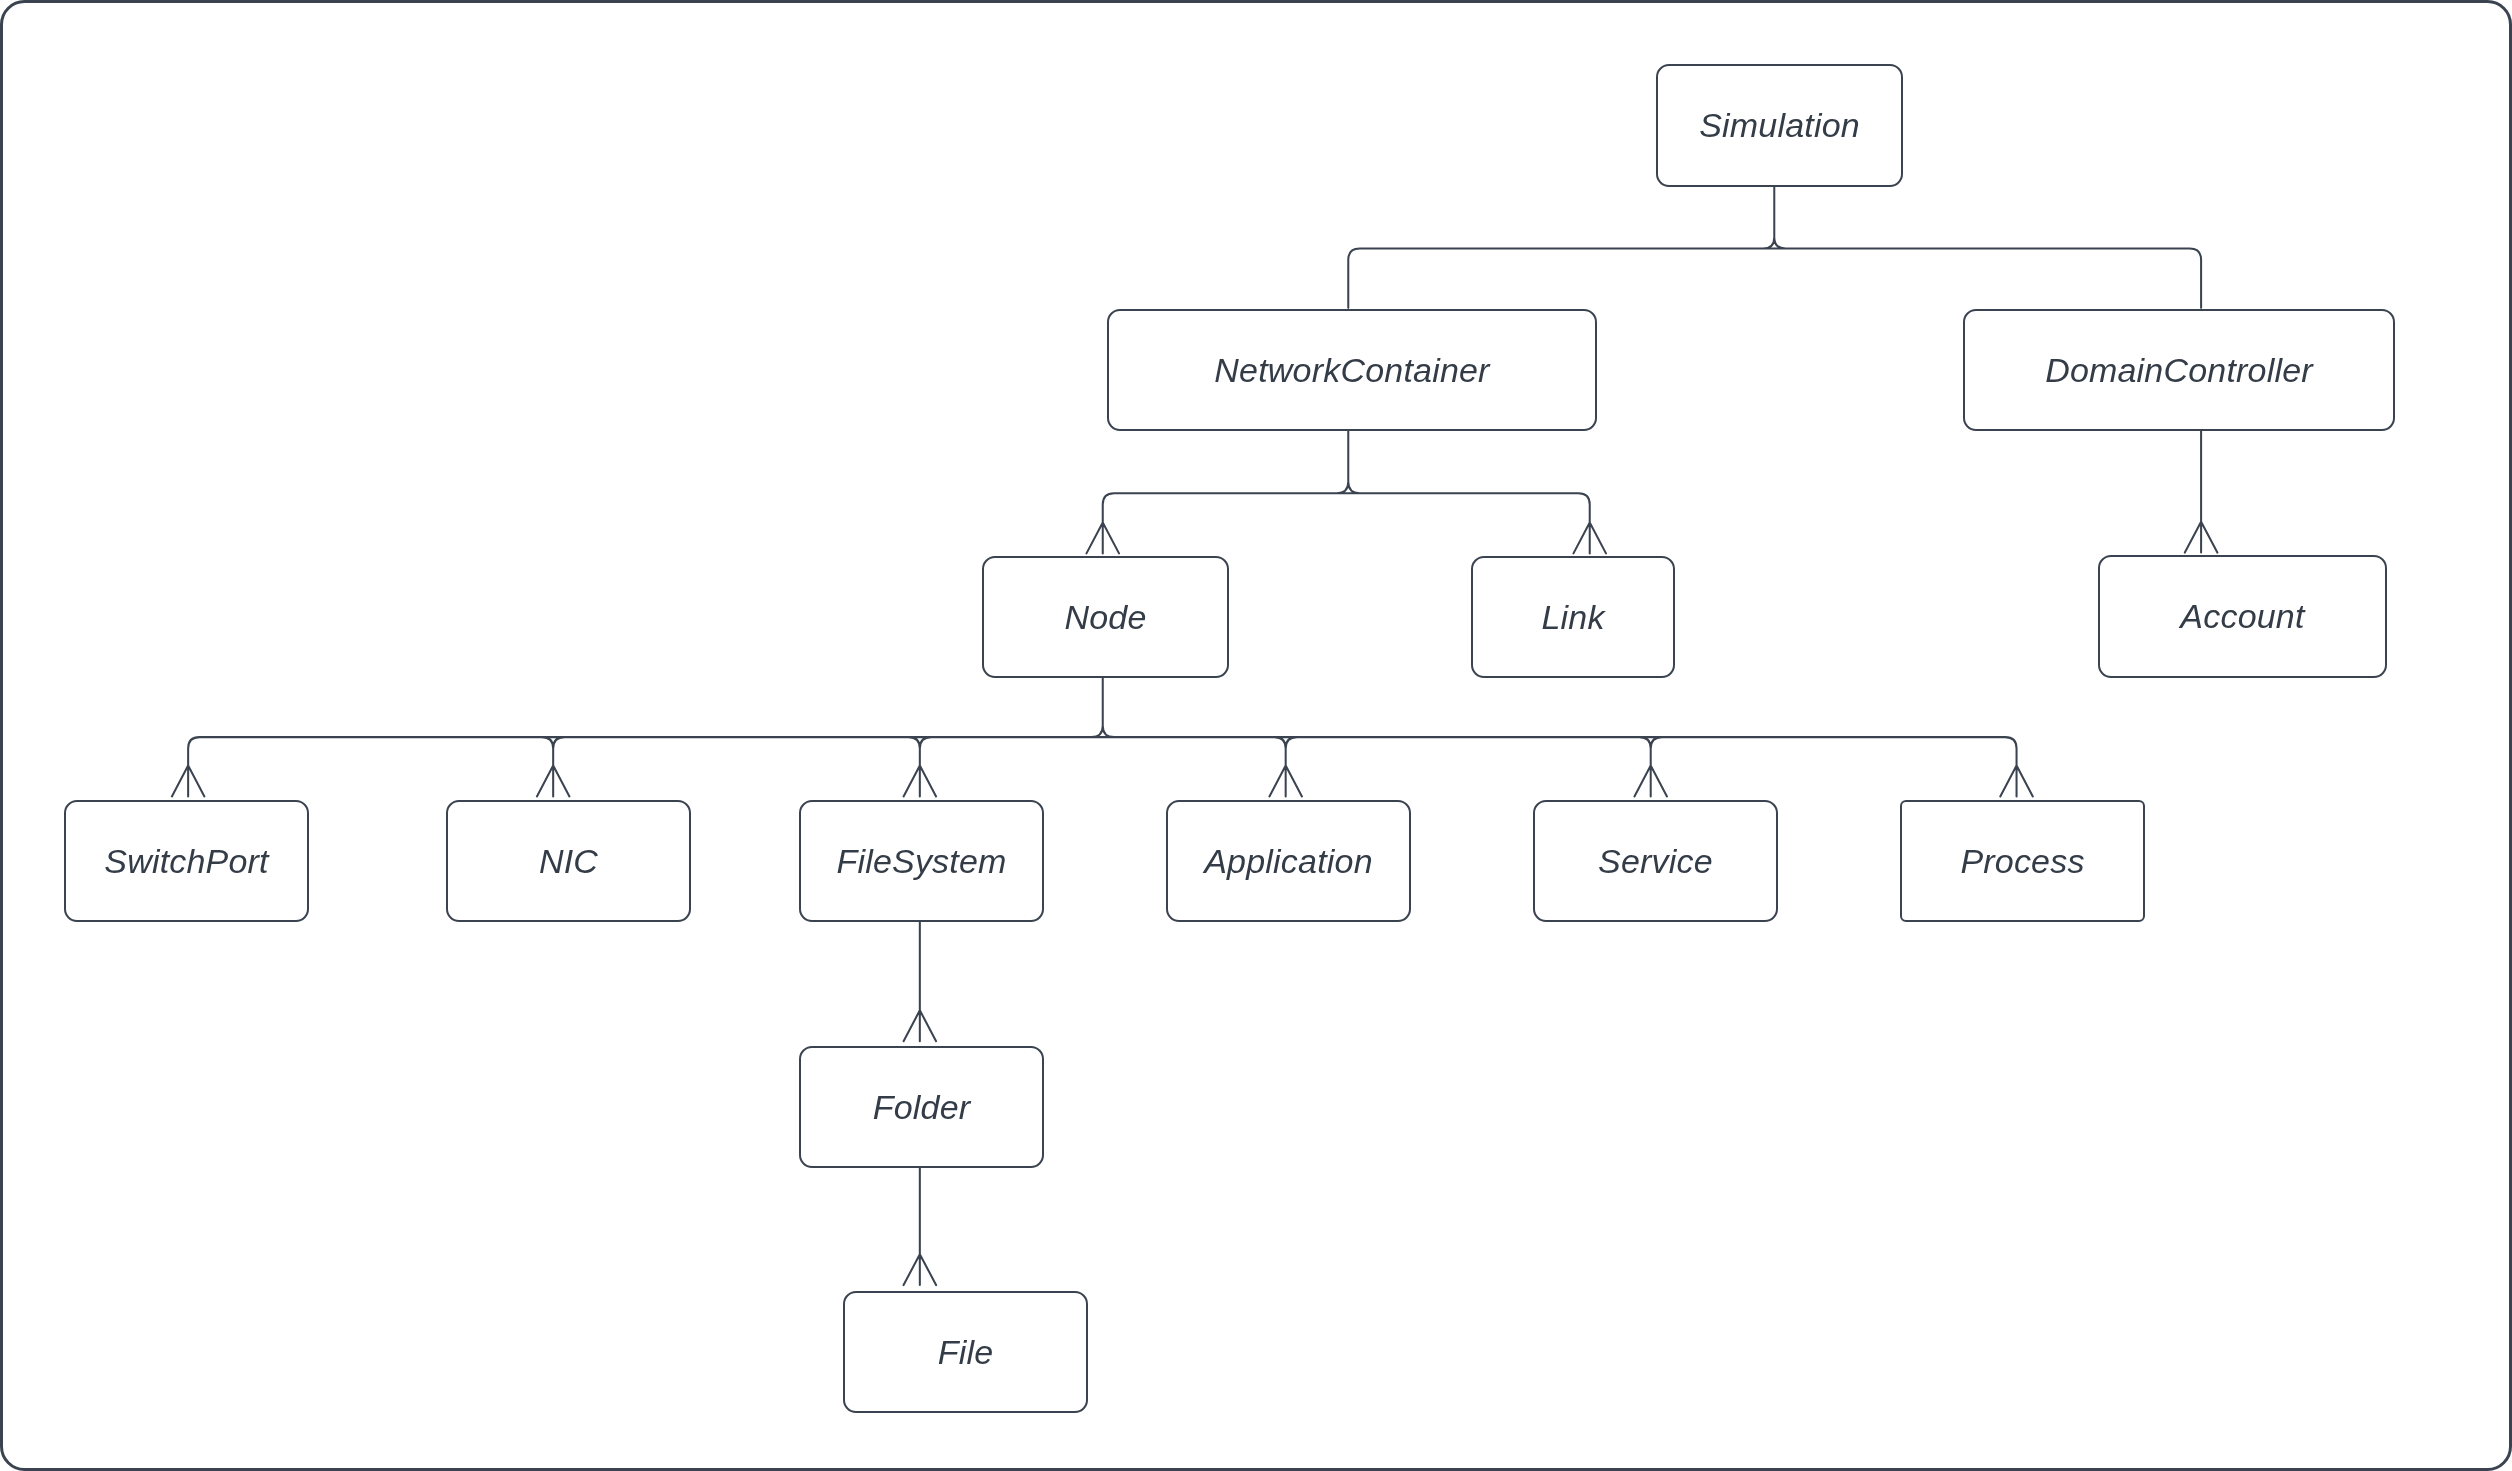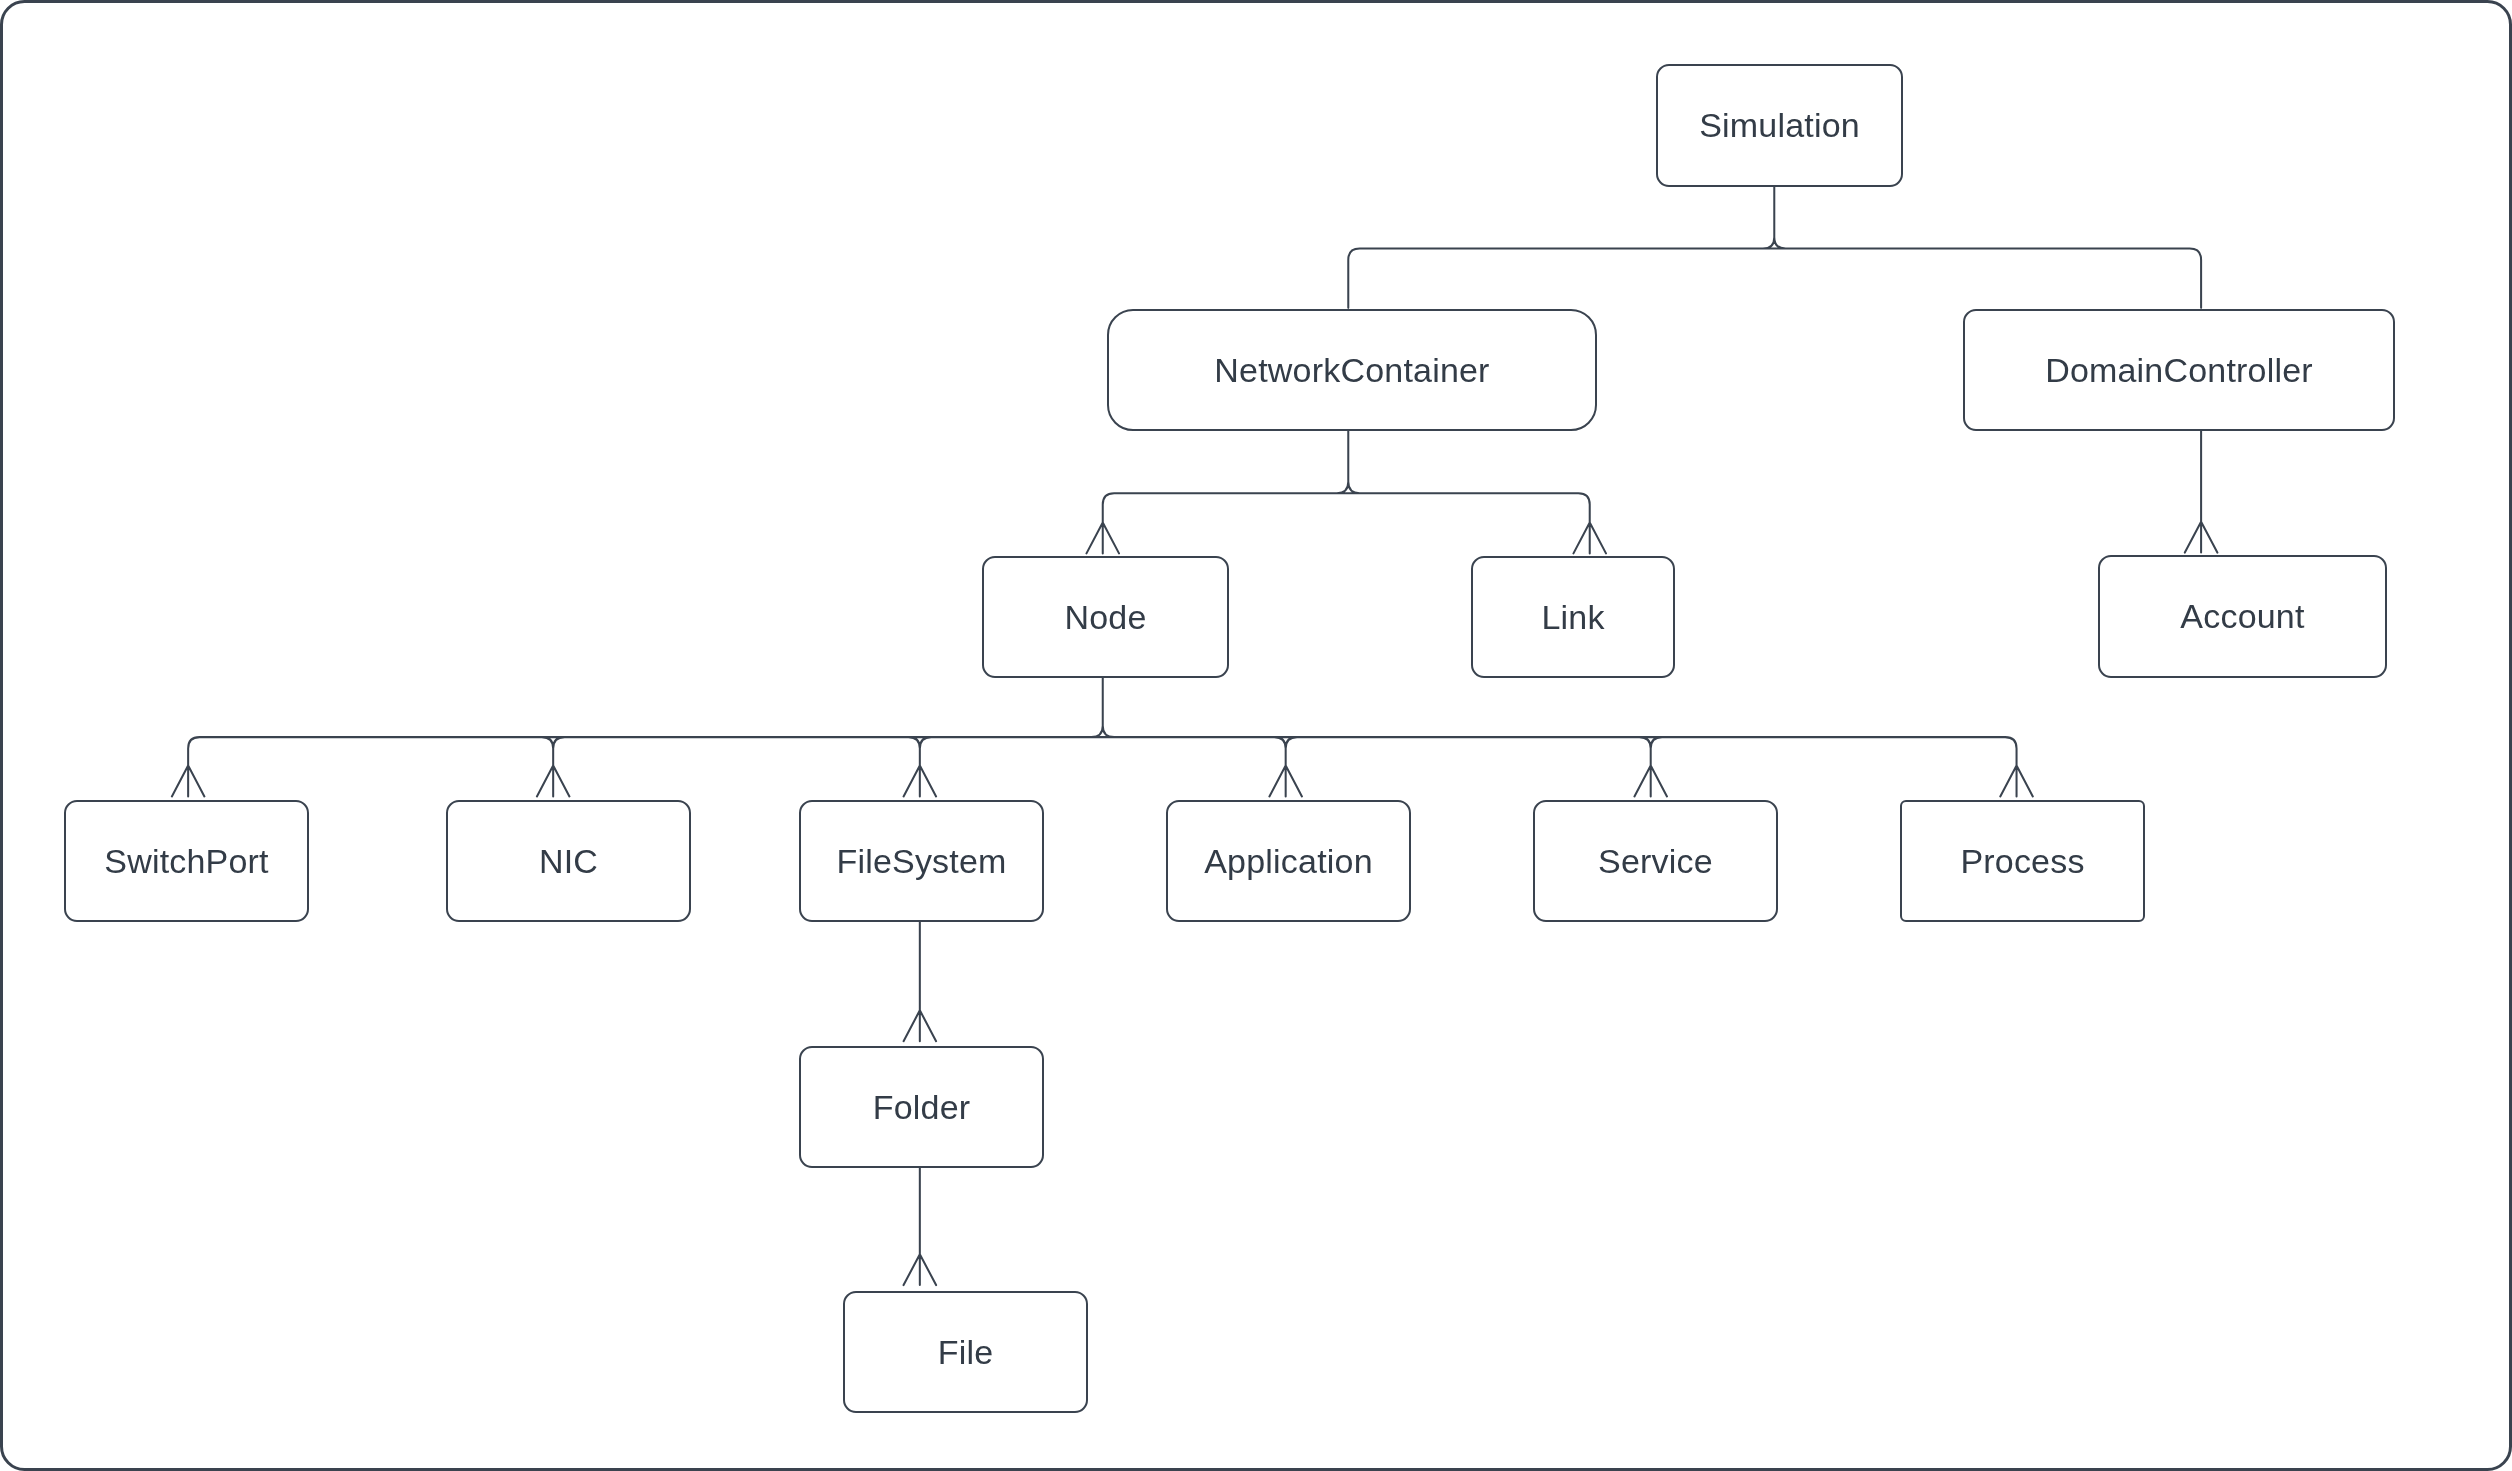--- a/index.html
+++ b/index.html
@@ -25,41 +25,42 @@
     width: 100%; height: 100%;
   }
   .node {
     position: absolute;
     display: flex;
     align-items: center;
     justify-content: center;
     background: var(--bg);
     border: 2.1px solid var(--stroke);
     border-radius: 13px;
+    font-style: italic;
   }
   .node .label {
     font-size: 34px;
     color: var(--text);
     white-space: nowrap;
     letter-spacing: 0.2px;
   }
 </style>
 </head>
 <body>
 
 <div class="canvas">
 
   <svg class="connector-layer" id="connectors" viewBox="0 0 3077 1802" xmlns="http://www.w3.org/2000/svg">
       <path d="M 2176 226 L 2176 288 M 2176 288 Q 2176 302 2162 302 M 2176 288 Q 2176 302 2190 302 M 1652 316 Q 1652 302 1666 302 L 2687 302 Q 2701 302 2701 316 M 1652 316 L 1652 375 M 2701 316 L 2701 375 M 1652 525 L 1652 589 M 1652 589 Q 1652 603 1638 603 M 1652 589 Q 1652 603 1666 603 M 1350 617 Q 1350 603 1364 603 L 1935 603 Q 1949 603 1949 617 M 1350 617 L 1350 639 M 1350 639 L 1350 677 M 1350 639 L 1330 677 M 1350 639 L 1370 677 M 1949 617 L 1949 639 M 1949 639 L 1949 677 M 1949 639 L 1929 677 M 1949 639 L 1969 677 M 2701 525 L 2701 638 M 2701 638 L 2701 676 M 2701 638 L 2681 676 M 2701 638 L 2721 676 M 1350 827 L 1350 889 M 1350 889 Q 1350 903 1336 903 M 1350 889 Q 1350 903 1364 903 M 225 917 Q 225 903 239 903 L 2460 903 Q 2474 903 2474 917 M 225 917 L 225 938 M 225 938 L 225 976 M 225 938 L 205 976 M 225 938 L 245 976 M 660 903 Q 674 903 674 917 M 688 903 Q 674 903 674 917 M 674 917 L 674 938 M 674 938 L 674 976 M 674 938 L 654 976 M 674 938 L 694 976 M 1111 903 Q 1125 903 1125 917 M 1139 903 Q 1125 903 1125 917 M 1125 917 L 1125 938 M 1125 938 L 1125 976 M 1125 938 L 1105 976 M 1125 938 L 1145 976 M 1561 903 Q 1575 903 1575 917 M 1589 903 Q 1575 903 1575 917 M 1575 917 L 1575 938 M 1575 938 L 1575 976 M 1575 938 L 1555 976 M 1575 938 L 1595 976 M 2010 903 Q 2024 903 2024 917 M 2038 903 Q 2024 903 2024 917 M 2024 917 L 2024 938 M 2024 938 L 2024 976 M 2024 938 L 2004 976 M 2024 938 L 2044 976 M 2474 917 L 2474 938 M 2474 938 L 2474 976 M 2474 938 L 2454 976 M 2474 938 L 2494 976 M 1125 1126 L 1125 1239 M 1125 1239 L 1125 1277 M 1125 1239 L 1105 1277 M 1125 1239 L 1145 1277 M 1125 1427 L 1125 1539 M 1125 1539 L 1125 1577 M 1125 1539 L 1105 1577 M 1125 1539 L 1145 1577" fill="none" stroke="#3a434f" stroke-width="2.5" stroke-linecap="round"></path>
     </svg>
 
   <div class="node" style="left: 1653px; top: 61px; width: 247px; height: 123px;">
     <span class="label">Simulation</span>
   </div>
-  <div class="node" style="left: 1104px; top: 306px; width: 490px; height: 122px; border-radius: 26px;">
+  <div class="node" style="left: 1104px; top: 306px; width: 490px; height: 122px;">
     <span class="label">NetworkContainer</span>
   </div>
   <div class="node" style="left: 1960px; top: 306px; width: 432px; height: 122px;">
     <span class="label">DomainController</span>
   </div>
   <div class="node" style="left: 979px; top: 553px; width: 247px; height: 122px; text-align: right;">
     <span class="label">Node</span>
   </div>
   <div class="node" style="left: 1468px; top: 553px; width: 204px; height: 122px;">
     <span class="label">Link</span>

